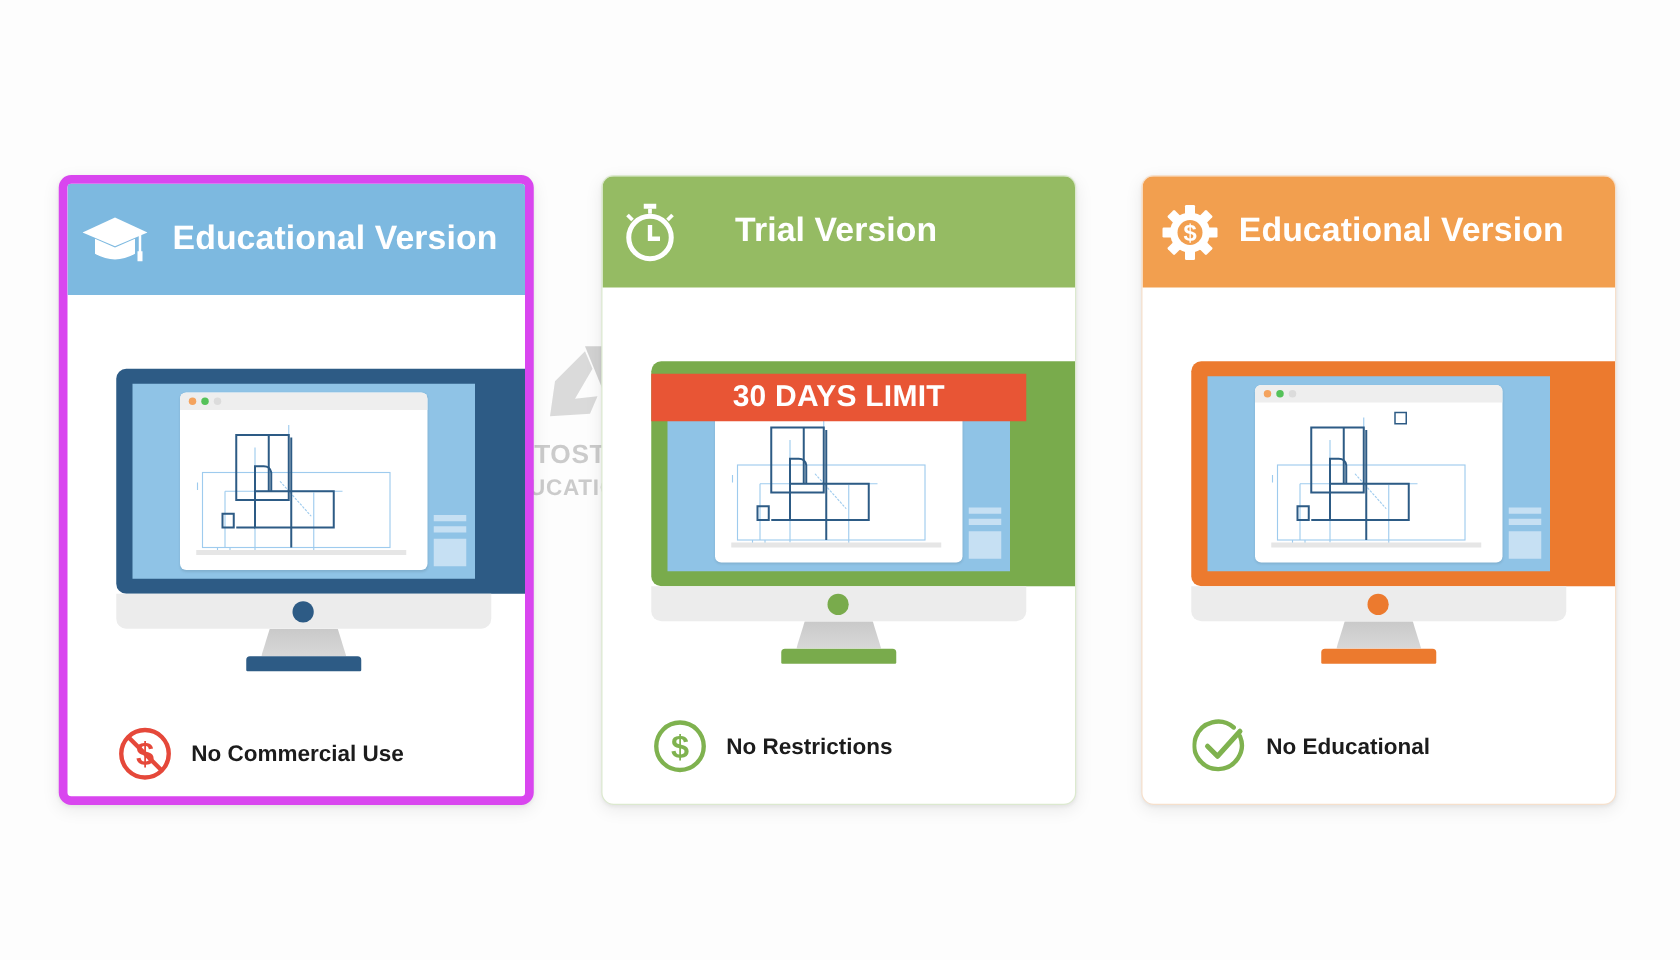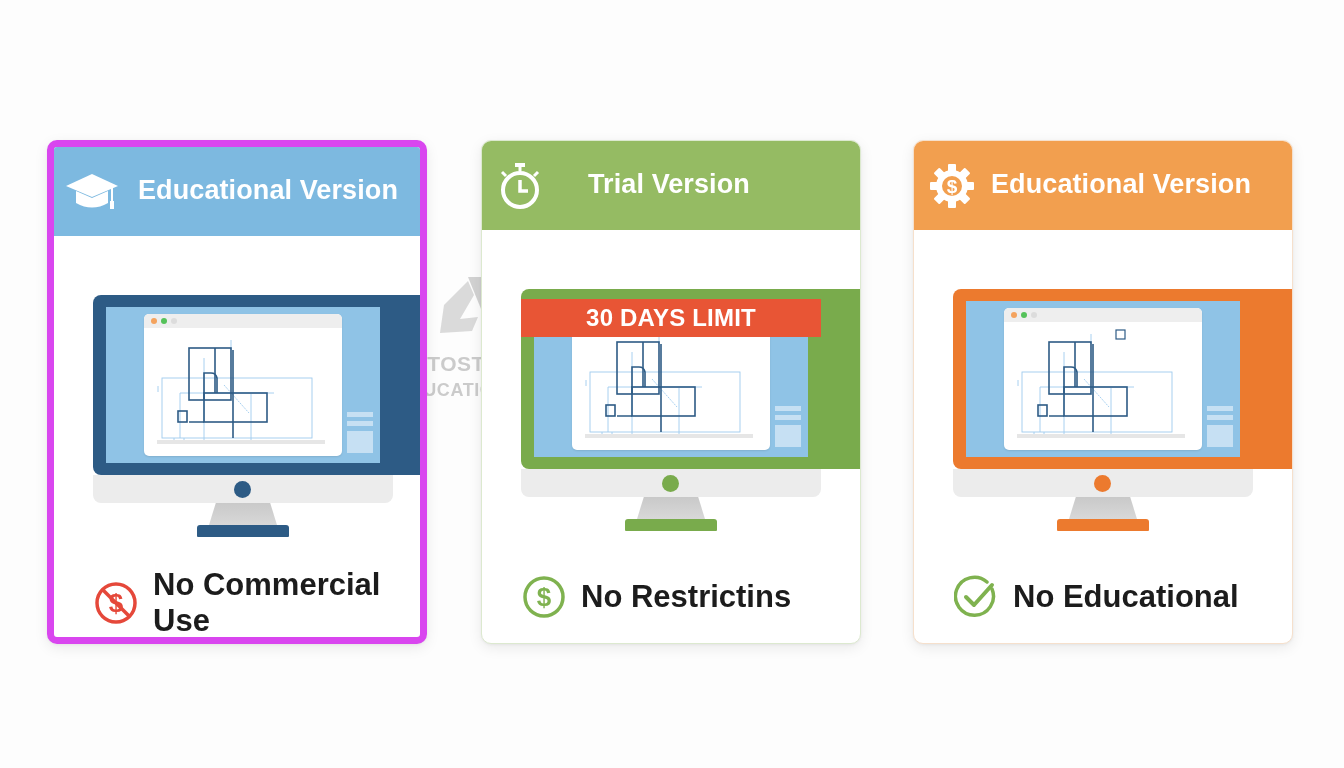--- a/index.html
+++ b/index.html
@@ -55,21 +55,21 @@
   .sp3 { top: 124px; width: 26px; height: 22px; background: #c6e0f3; }
 
   .trial-banner {
     position: absolute; left: 0; top: 10px; width: 300px; height: 38px;
     background: #e85535; color: #ffffff; font-weight: bold; font-size: 24px;
     display: flex; align-items: center; justify-content: center; letter-spacing: 0.2px;
   }
 
   .footer { position: absolute; left: 40px; top: 434px; height: 44px; display: flex; align-items: center; }
   .footer-icon { width: 44px; height: 44px; display: flex; align-items: center; justify-content: center; }
-  .footer-label { margin-left: 15px; font-size: 31px; font-weight: bold; color: #1c1c1c; }
+  .footer-label { margin-left: 15px; font-size: 18px; font-weight: bold; color: #1c1c1c; }
 
   .watermark { position: absolute; left: 396px; top: 275px; width: 160px; height: 130px; pointer-events: none; }
   .wm-logo { position: absolute; left: 42px; top: 0; width: 70px; height: 62px; }
   .wm-line1 { position: absolute; left: 0; top: 77px; font-size: 21px; font-weight: bold; color: rgba(170,170,170,0.6); letter-spacing: 0.5px; }
   .wm-line2 { position: absolute; left: 1px; top: 105px; font-size: 18px; font-weight: bold; color: rgba(170,170,170,0.6); letter-spacing: 0.6px; }
 </style>
 </head>
 <body>
 
 <div class="watermark">
@@ -199,21 +199,21 @@
     <div class="neck"></div>
     <div class="foot"></div>
   </div>
   <div class="footer">
     <div class="footer-icon">
       <svg width="44" height="44" viewBox="0 0 44 44">
         <circle cx="22" cy="22" r="19" fill="none" stroke="#7fb24f" stroke-width="3.5"></circle>
         <text x="22" y="31" text-anchor="middle" font-size="26" font-weight="bold" fill="#7fb24f" font-family="Liberation Sans, sans-serif">$</text>
       </svg>
     </div>
-    <div class="footer-label">No Restrictins</div>
+    <div class="footer-label">No Restrictions</div>
   </div>
 </div>
 
 <div class="card comm">
   <div class="card-header">
     <div class="header-icon">
       <svg width="48" height="48" viewBox="0 0 48 48">
         <g fill="#ffffff">
           <circle cx="24" cy="24" r="16"></circle>
           <rect x="20" y="2" width="8" height="8" rx="1"></rect>

